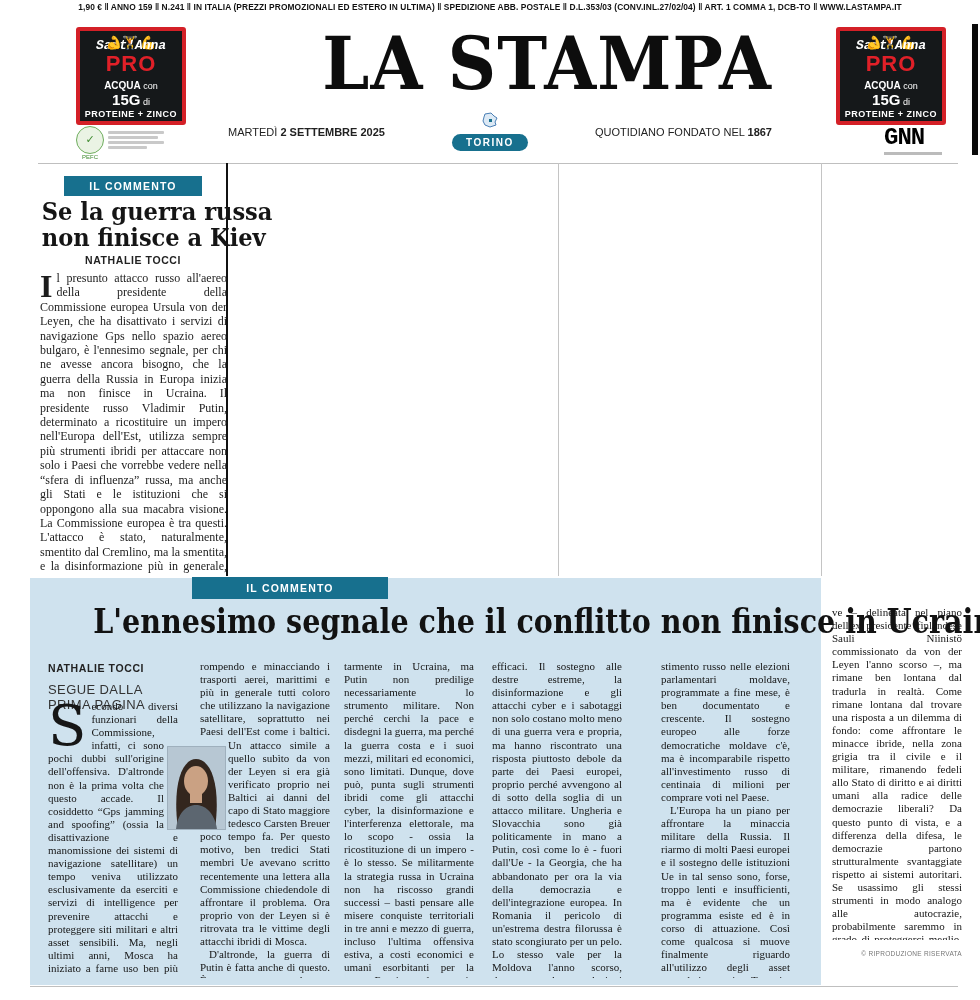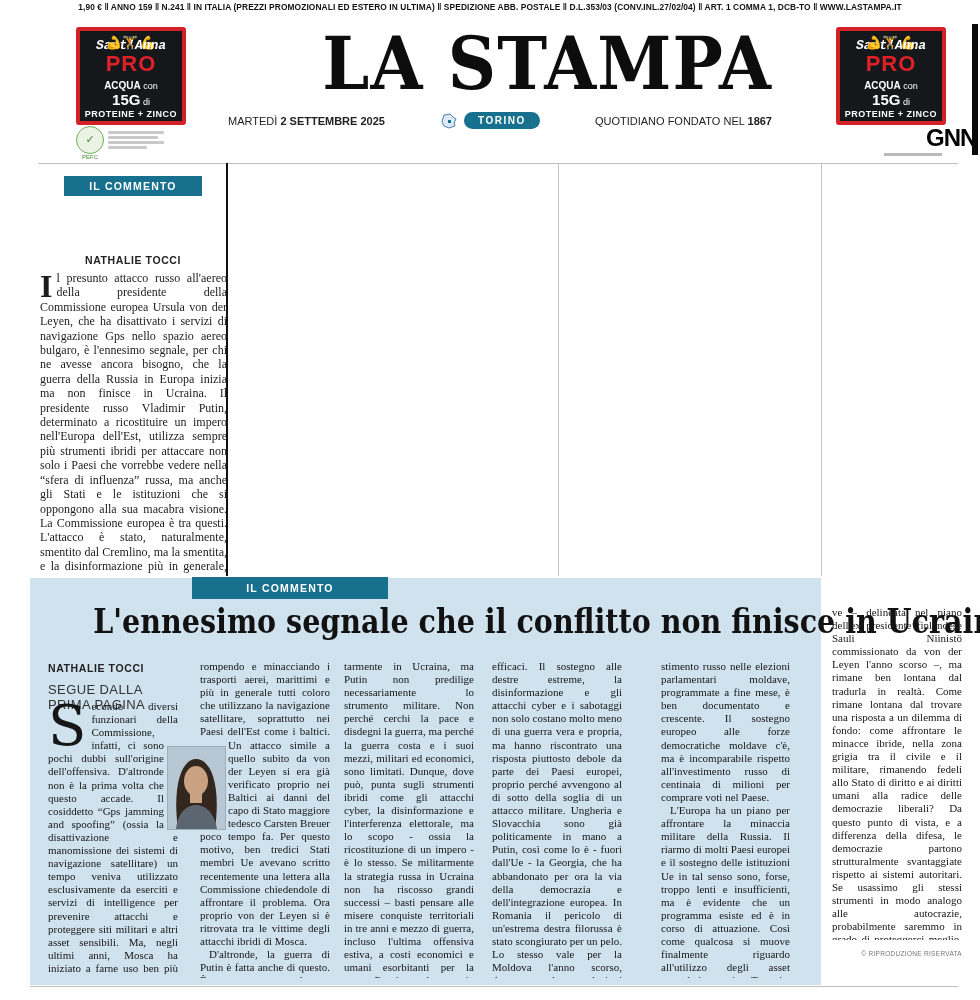--- a/index.html
+++ b/index.html
@@ -11,40 +11,40 @@
   .topbar{top:2px;left:0;width:980px;text-align:center;font-family:"Liberation Sans",sans-serif;
           font-size:9px;font-weight:bold;letter-spacing:.1px;color:#111;white-space:nowrap;
           transform:scaleX(.93);transform-origin:center;}
 
   
   .masthead{top:24px;left:228px;width:544px;text-align:right;}
   .masthead h1{margin:0;font-family:"DejaVu Serif",serif;font-weight:900;font-size:67px;
                line-height:74px;letter-spacing:1px;color:#0d0d0d;transform:scaleY(1.08);transform-origin:top;}
   .mastrow{top:112px;left:228px;width:544px;display:flex;justify-content:space-between;align-items:center;
            font-family:"Liberation Sans",sans-serif;font-size:11px;color:#222;}
-  .pillwrap{display:flex;align-items:center;gap:6px;}
+  .pillwrap{display:flex;align-items:center;gap:6px;flex-direction:column;}
   .pill{background:#17708e;color:#fff;font-weight:bold;font-size:10px;letter-spacing:1.5px;
         padding:3px 14px;border-radius:10px;}
 
   
   .ad{background:#15181a;border:4px solid #d42027;border-radius:3px;color:#fff;text-align:center;
       font-family:"Liberation Sans",sans-serif;overflow:hidden;}
   .ad .arms{font-size:13px;line-height:14px;margin-top:5px;letter-spacing:2px;}
   .ad .arms .flip{display:inline-block;transform:scaleX(-1);}
   .ad .brand{font-family:Liberation Mono, monospace;font-style:italic;font-weight:bold;font-size:13px;margin-top:-12px;}
   .ad .pro{color:#e02028;font-weight:900;font-size:22px;line-height:22px;letter-spacing:1px;}
   .ad .l1{font-size:9px;margin-top:5px;} .ad .l1 b{font-size:10px;}
   .ad .l2{font-size:9px;} .ad .l2 b{font-size:15px;}
   .ad .l3{font-size:9px;font-weight:bold;letter-spacing:.5px;margin-top:1px;}
   .pefc{display:flex;gap:4px;align-items:flex-start;}
   .pefc .logo{width:26px;height:26px;border-radius:50%;background:#eaf3e4;border:1px solid #6fae5e;
               color:#3e8a2e;font-size:11px;text-align:center;line-height:24px;}
   .pefc .cap{font-family:"Liberation Sans",sans-serif;font-size:6px;color:#3e8a2e;text-align:center;}
   .microlines .ln{height:3px;background:#c9c9c9;margin:2px 0;border-radius:1px;}
-  .gnn{font-family:Liberation Sans, sans-serif;font-weight:900;font-size:24px;letter-spacing:-1px;color:#000;margin-left:42px;}
+  .gnn{font-family:Liberation Mono, monospace;font-weight:900;font-size:24px;letter-spacing:-1px;color:#000;}
   .gnn-sub{height:3px;background:#bbb;width:58px;margin-top:1px;}
   .blackbar{background:#0a0a0a;}
 
   
   .hline{background:#bfbfbf;height:1px;}
   .vline{background:#c4c4c4;width:1px;}
   .vrule{background:#111;width:2px;}
 
   
   .kicker{background:#17708e;color:#fff;font-family:"Liberation Sans",sans-serif;font-weight:bold;
@@ -140,20 +140,24 @@
 
   <div class="abs blackbar" style="top:24px;left:972px;width:6px;height:131px;"></div>
 
   <div class="abs hline" style="top:163px;left:38px;width:920px;"></div>
   <div class="abs vrule" style="top:163px;left:226px;height:413px;"></div>
   <div class="abs vline" style="top:163px;left:558px;height:413px;"></div>
   <div class="abs vline" style="top:163px;left:821px;height:413px;"></div>
   <div class="abs hline" style="top:986px;left:30px;width:928px;"></div>
 
   <div class="abs kicker" style="top:176px;left:64px;width:138px;">IL COMMENTO</div>
+  <div class="abs ltitle" style="top:199px;left:36px;width:194px;">
+    <span class="tl">Se la guerra russa</span>
+    <span class="tl">non finisce a Kiev</span>
+  </div>
   <div class="abs byline" style="top:254px;left:36px;width:194px;">NATHALIE TOCCI</div>
   <div class="abs body" style="top:271px;left:40px;width:187px;height:302px;">
     <span class="dropI">I</span><span>l presunto attacco russo all'aereo della presidente della Commissione europea Ursula von der Leyen, che ha disattivato i servizi di navigazione Gps nello spazio aereo bulgaro, è l'ennesimo segnale, per chi ne avesse ancora bisogno, che la guerra della Russia in Europa inizia ma non finisce in Ucraina. Il presidente russo Vladimir Putin, determinato a ricostituire un impero nell'Europa dell'Est, utilizza sempre più strumenti ibridi per attaccare non solo i Paesi che vorrebbe vedere nella “sfera di influenza” russa, ma anche gli Stati e le istituzioni che si oppongono alla sua macabra visione. La Commissione europea è tra questi. L'attacco è stato, naturalmente, smentito dal Cremlino, ma la smentita, e la disinformazione più in generale, fanno parte dell'attacco stesso.</span>
   </div>
 
   <div class="abs panel" style="top:578px;left:30px;width:791px;height:407px;"></div>
   <div class="abs kicker" style="top:577px;left:192px;width:196px;height:22px;line-height:22px;">IL COMMENTO</div>
   <div class="abs headline" style="top:601px;left:30px;width:791px;">L'ennesimo segnale che il conflitto non finisce in Ucraina</div>
 
   <div class="abs byline" style="top:662px;left:48px;width:130px;text-align:left;">NATHALIE TOCCI</div>

